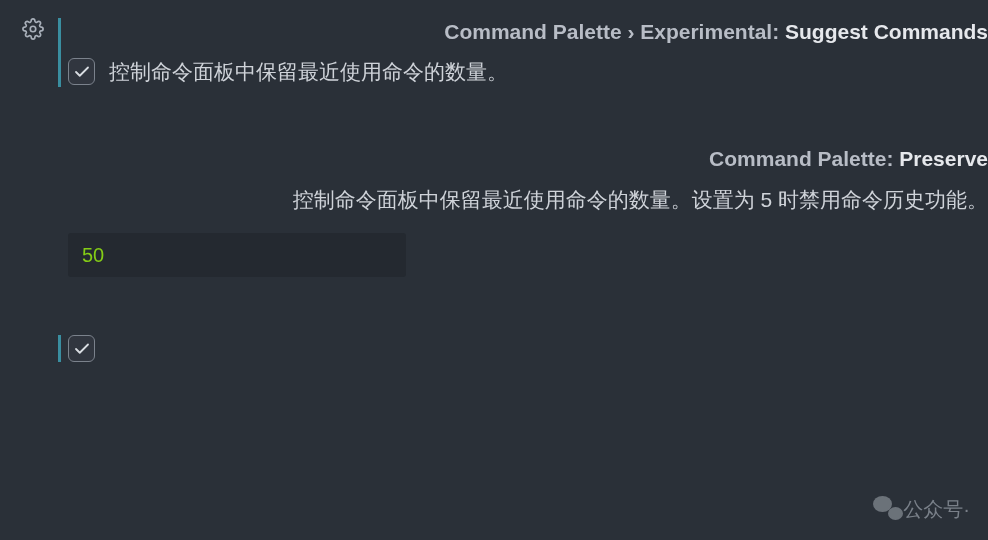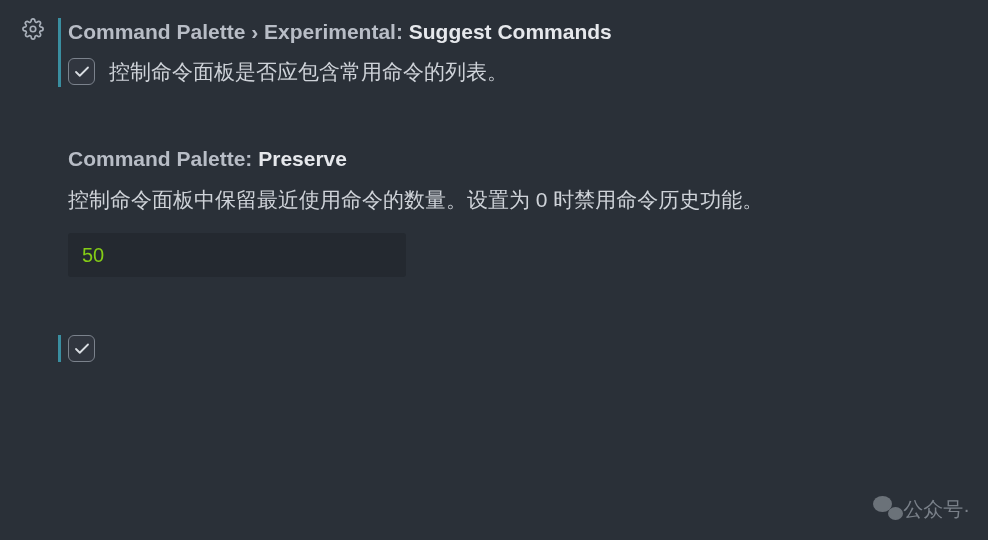--- a/index.html
+++ b/index.html
@@ -8,20 +8,21 @@
   height: 540px;
   background: #2a3038;
   font-family: -apple-system, BlinkMacSystemFont, "Segoe UI", "PingFang SC", "Microsoft YaHei", sans-serif;
   color: #d4d8de;
   overflow: hidden;
   position: relative;
 }
 .content {
   padding-top: 18px;
   padding-left: 10px;
+  text-align: right;
 }
 .setting {
   position: relative;
   margin-bottom: 58px;
   padding-left: 58px;
 }
 .setting:last-child { margin-bottom: 0; }
 .indicator {
   position: absolute;
   left: 48px;
@@ -138,29 +139,29 @@
     <div class="indicator"></div>
     <div class="title-row">
       <span>Command Palette › Experimental: </span><span class="bold">Suggest Commands</span>
     </div>
     <div class="check-row">
       <div class="checkbox">
         <svg width="18" height="18" viewBox="0 0 24 24" fill="none" stroke="#d9dde2" stroke-width="2.4" stroke-linecap="round" stroke-linejoin="round">
           <polyline points="4 12 9 17 20 6"></polyline>
         </svg>
       </div>
-      <span class="desc">控制命令面板是否应包含常用命令的列表。</span>
+      <span class="desc">控制命令面板中保留最近使用命令的数量。</span>
     </div>
   </div>
 
   <div class="setting">
     <div class="title-row">
       <span>Command Palette: </span><span class="bold">Preserve</span>
     </div>
-    <div class="desc-block">控制命令面板中保留最近使用命令的数量。设置为 0 时禁用命令历史功能。</div>
+    <div class="desc-block">控制命令面板中保留最近使用命令的数量。设置为 5 时禁用命令历史功能。</div>
     <div class="number-input">
       <span>50</span>
     </div>
   </div>
 
   <div class="setting">
     <div class="indicator"></div>
     <div class="check-row">
       <div class="checkbox">
         <svg width="18" height="18" viewBox="0 0 24 24" fill="none" stroke="#d9dde2" stroke-width="2.4" stroke-linecap="round" stroke-linejoin="round">

